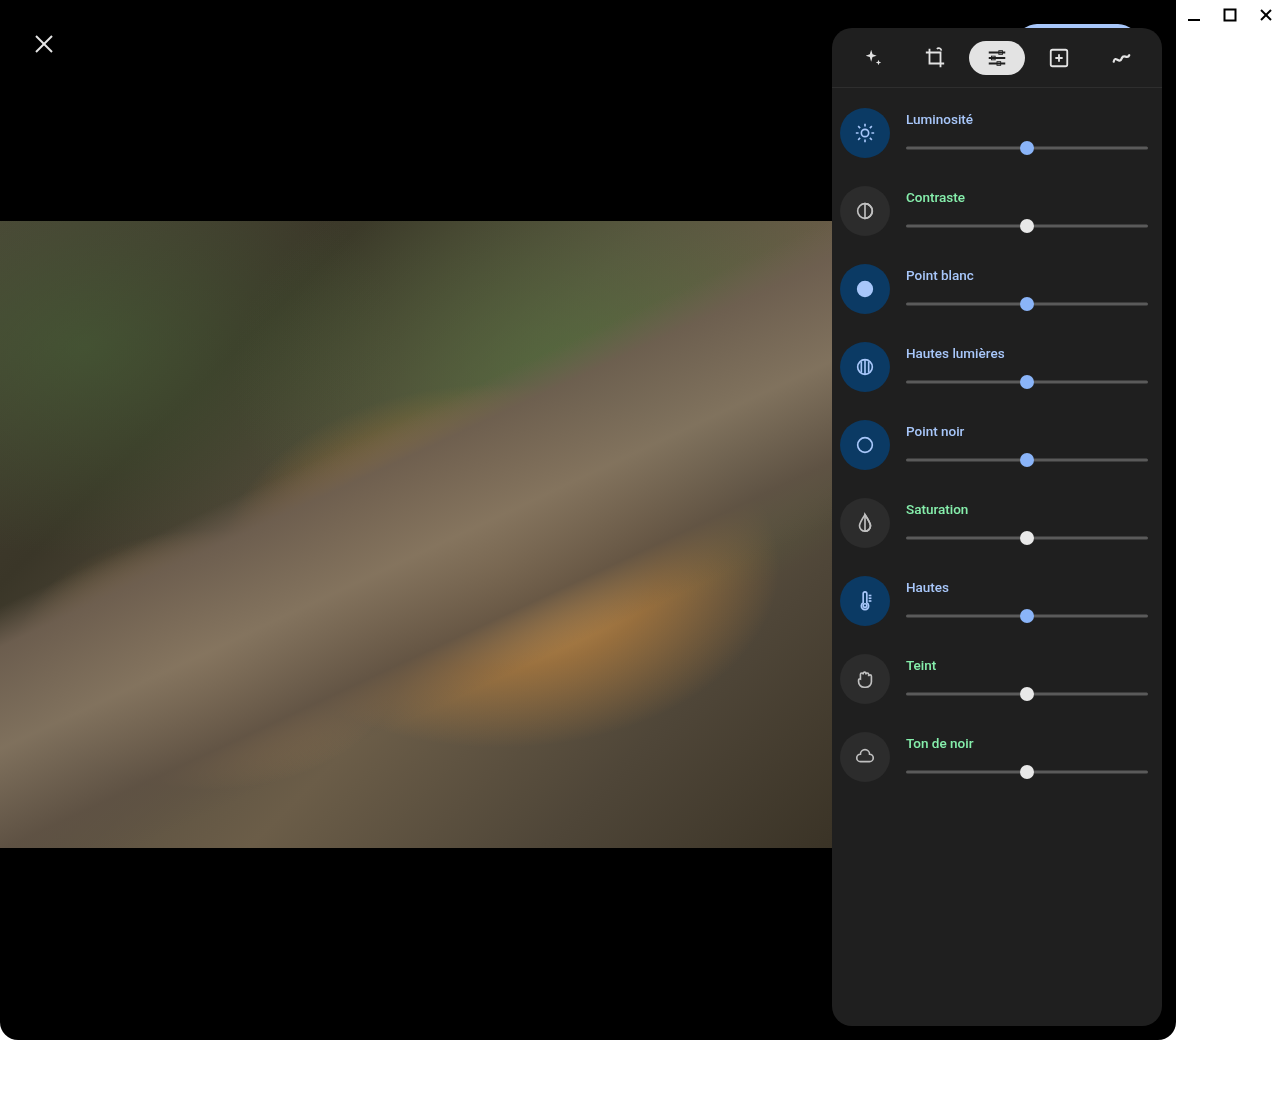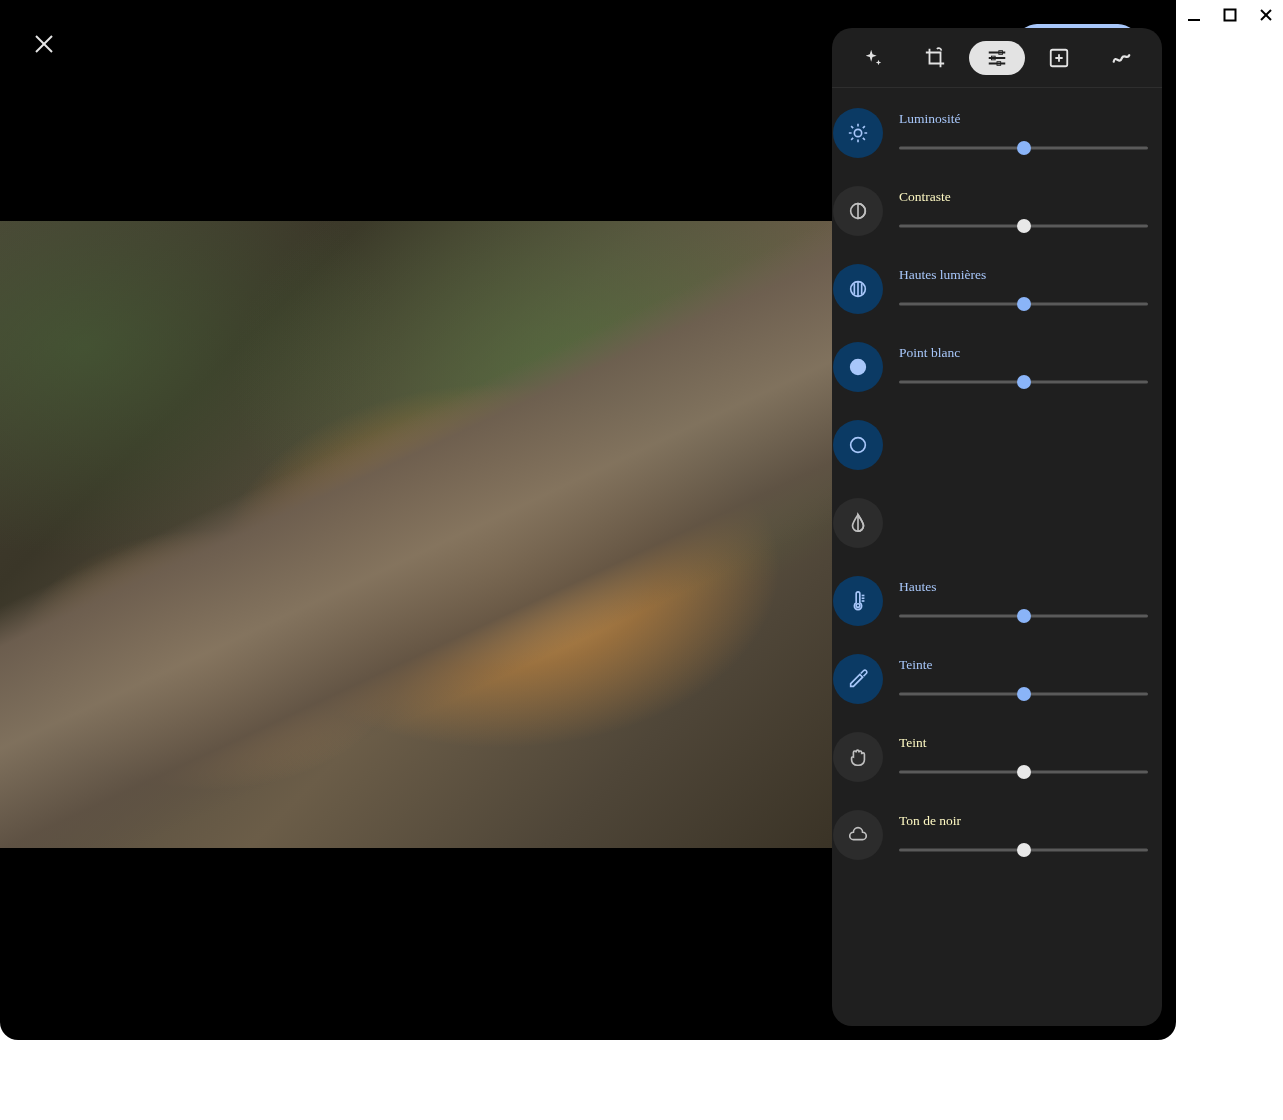--- a/index.html
+++ b/index.html
@@ -123,22 +123,21 @@
   }
   .tab.active { background: #e3e3e3; }
   .tab svg { width: 22px; height: 22px; }
   .tab svg path, .tab svg line, .tab svg rect, .tab svg circle { stroke: #e3e3e3; fill: none; }
   .tab.active svg path, .tab.active svg line, .tab.active svg rect, .tab.active svg circle { stroke: #1f1f1f; }
   .tab .sparkle path { fill: #e3e3e3; stroke: none; }
 
   .panel-body {
     flex: 1;
     overflow-y: hidden;
-    padding: 12px 14px 0 1px;
-    font-family: Liberation Serif, serif;
+    padding: 12px 14px 0 8px;
   }
 
   .adj-row {
     display: flex;
     align-items: center;
     gap: 16px;
     margin-bottom: 28px;
   }
   .adj-row:first-child { margin-top: 8px; }
   .adj-icon {
@@ -150,21 +149,21 @@
   .adj-icon.tinted { background: #0b3a64; }
   .adj-icon.neutral { background: #2c2c2c; }
   .adj-icon svg { width: 22px; height: 22px; }
   .adj-icon svg * { stroke: #c0c0c0; fill: none; stroke-width: 1.8; }
   .adj-icon.tinted svg * { stroke: #a8c7fa; }
   .adj-icon.filled svg circle.full { fill: #a8c7fa; stroke: #a8c7fa; }
 
   .adj-content { flex: 1; }
   .adj-label { font-size: 13.5px; font-weight: 500; margin-bottom: 14px; }
   .adj-label.tinted { color: #a8c7fa; }
-  .adj-label.neutral { color: #fef9c3; }
+  .adj-label.neutral { color: #86efac; }
 
   .slider {
     position: relative;
     height: 14px;
     width: 100%;
     cursor: pointer;
   }
   .slider-track {
     position: absolute;
     top: 50%; transform: translateY(-50%);
@@ -295,63 +294,77 @@
           </div>
           <div class="adj-content">
             <div class="adj-label neutral">Contraste</div>
             <div class="slider">
               <div class="slider-track"></div>
               <div class="slider-thumb white" style="left: 50%;"></div>
             </div>
           </div>
         </div>
         <div class="adj-row">
+          <div class="adj-icon tinted filled">
+            <svg viewBox="0 0 24 24">
+              <circle class="full" cx="12" cy="12" r="8" fill="#a8c7fa" stroke="#a8c7fa"></circle>
+            </svg>
+          </div>
+          <div class="adj-content">
+            <div class="adj-label tinted">Point blanc</div>
+            <div class="slider">
+              <div class="slider-track"></div>
+              <div class="slider-thumb blue" style="left: 50%;"></div>
+            </div>
+          </div>
+        </div>
+        <div class="adj-row">
           <div class="adj-icon tinted">
             <svg viewBox="0 0 24 24">
               <circle cx="12" cy="12" r="8" stroke="#a8c7fa" fill="none" stroke-width="1.8"></circle>
               <line x1="12" y1="4" x2="12" y2="20" stroke="#a8c7fa" stroke-width="1.5"></line>
               <line x1="8" y1="6" x2="8" y2="18" stroke="#a8c7fa" stroke-width="1.2"></line>
               <line x1="16" y1="6" x2="16" y2="18" stroke="#a8c7fa" stroke-width="1.2"></line>
             </svg>
           </div>
           <div class="adj-content">
             <div class="adj-label tinted">Hautes lumières</div>
             <div class="slider">
               <div class="slider-track"></div>
               <div class="slider-thumb blue" style="left: 50%;"></div>
             </div>
           </div>
         </div>
         <div class="adj-row">
-          <div class="adj-icon tinted filled">
-            <svg viewBox="0 0 24 24">
-              <circle class="full" cx="12" cy="12" r="8" fill="#a8c7fa" stroke="#a8c7fa"></circle>
-            </svg>
-          </div>
-          <div class="adj-content">
-            <div class="adj-label tinted">Point blanc</div>
+          <div class="adj-icon tinted">
+            <svg viewBox="0 0 24 24">
+              <circle cx="12" cy="12" r="8" stroke="#a8c7fa" fill="none" stroke-width="2"></circle>
+            </svg>
+          </div>
+          <div class="adj-content">
+            <div class="adj-label tinted">Point noir</div>
             <div class="slider">
               <div class="slider-track"></div>
               <div class="slider-thumb blue" style="left: 50%;"></div>
             </div>
-          </div>
-        </div>
-        <div class="adj-row">
-          <div class="adj-icon tinted">
-            <svg viewBox="0 0 24 24">
-              <circle cx="12" cy="12" r="8" stroke="#a8c7fa" fill="none" stroke-width="2"></circle>
-            </svg>
           </div>
         </div>
         <div class="adj-row">
           <div class="adj-icon neutral">
             <svg viewBox="0 0 24 24">
               <path d="M12 3 C 16 9, 18 12, 18 15 A6 6 0 0 1 6 15 C 6 12, 8 9, 12 3 Z" stroke="#c0c0c0" fill="none" stroke-width="1.8"></path>
               <path d="M12 3 C 16 9, 18 12, 18 15 A6 6 0 0 1 12 21 Z" fill="#c0c0c0" stroke="none"></path>
             </svg>
+          </div>
+          <div class="adj-content">
+            <div class="adj-label neutral">Saturation</div>
+            <div class="slider">
+              <div class="slider-track"></div>
+              <div class="slider-thumb white" style="left: 50%;"></div>
+            </div>
           </div>
         </div>
         <div class="adj-row">
           <div class="adj-icon tinted">
             <svg viewBox="0 0 24 24">
               <path d="M10 4 A2 2 0 0 1 14 4 L14 14 A4 4 0 1 1 10 14 Z" stroke="#a8c7fa" fill="none" stroke-width="1.6"></path>
               <line x1="16" y1="6" x2="19" y2="6" stroke="#a8c7fa" stroke-width="1.6"></line>
               <line x1="16" y1="9" x2="19" y2="9" stroke="#a8c7fa" stroke-width="1.6"></line>
               <line x1="16" y1="12" x2="19" y2="12" stroke="#a8c7fa" stroke-width="1.6"></line>
               <circle cx="12" cy="17" r="2" fill="#a8c7fa" stroke="none"></circle>
@@ -359,35 +372,20 @@
           </div>
           <div class="adj-content">
             <div class="adj-label tinted">Hautes</div>
             <div class="slider">
               <div class="slider-track"></div>
               <div class="slider-thumb blue" style="left: 50%;"></div>
             </div>
           </div>
         </div>
         <div class="adj-row">
-          <div class="adj-icon tinted">
-            <svg viewBox="0 0 24 24">
-              <path d="M4 20 L4 17 L14 7 L17 10 L7 20 Z" stroke="#a8c7fa" fill="none" stroke-width="1.8"></path>
-              <path d="M15 6 L18 3 A2 2 0 0 1 21 6 L18 9" stroke="#a8c7fa" fill="none" stroke-width="1.8"></path>
-            </svg>
-          </div>
-          <div class="adj-content">
-            <div class="adj-label tinted">Teinte</div>
-            <div class="slider">
-              <div class="slider-track"></div>
-              <div class="slider-thumb blue" style="left: 50%;"></div>
-            </div>
-          </div>
-        </div>
-        <div class="adj-row">
           <div class="adj-icon neutral">
             <svg viewBox="0 0 24 24">
               <path d="M7 12 L7 7 A1.5 1.5 0 0 1 10 7 L10 6 A1.5 1.5 0 0 1 13 6 L13 7 A1.5 1.5 0 0 1 16 7 L16 9 A1.5 1.5 0 0 1 19 9 L19 15 A6 6 0 0 1 13 21 L11 21 A6 6 0 0 1 5 15 L5 13 A1.5 1.5 0 0 1 7 12 Z" stroke="#c0c0c0" fill="none" stroke-width="1.6"></path>
             </svg>
           </div>
           <div class="adj-content">
             <div class="adj-label neutral">Teint</div>
             <div class="slider">
               <div class="slider-track"></div>
               <div class="slider-thumb white" style="left: 50%;"></div>

